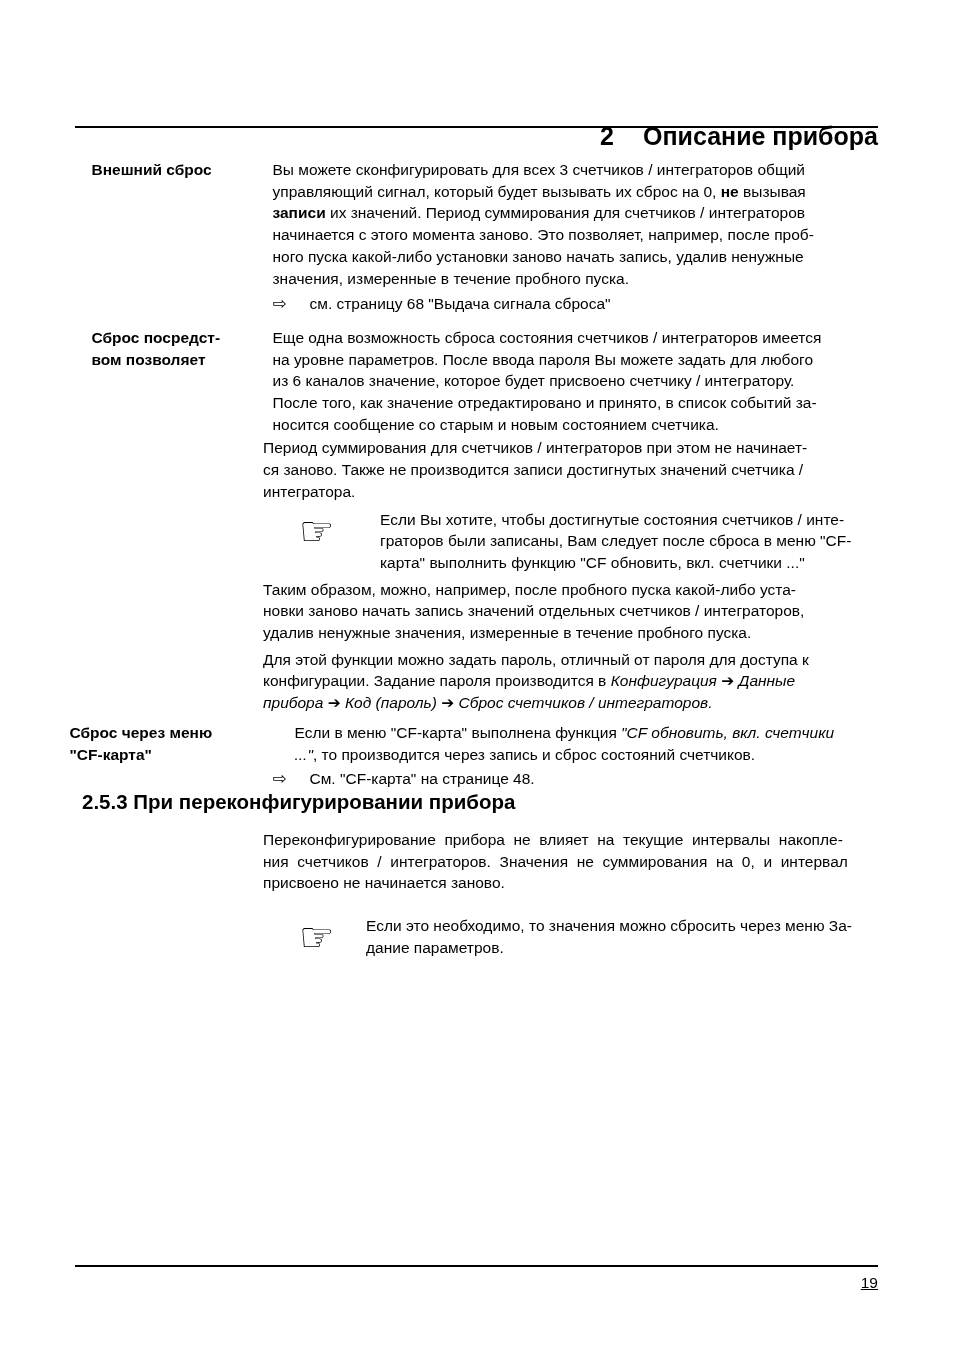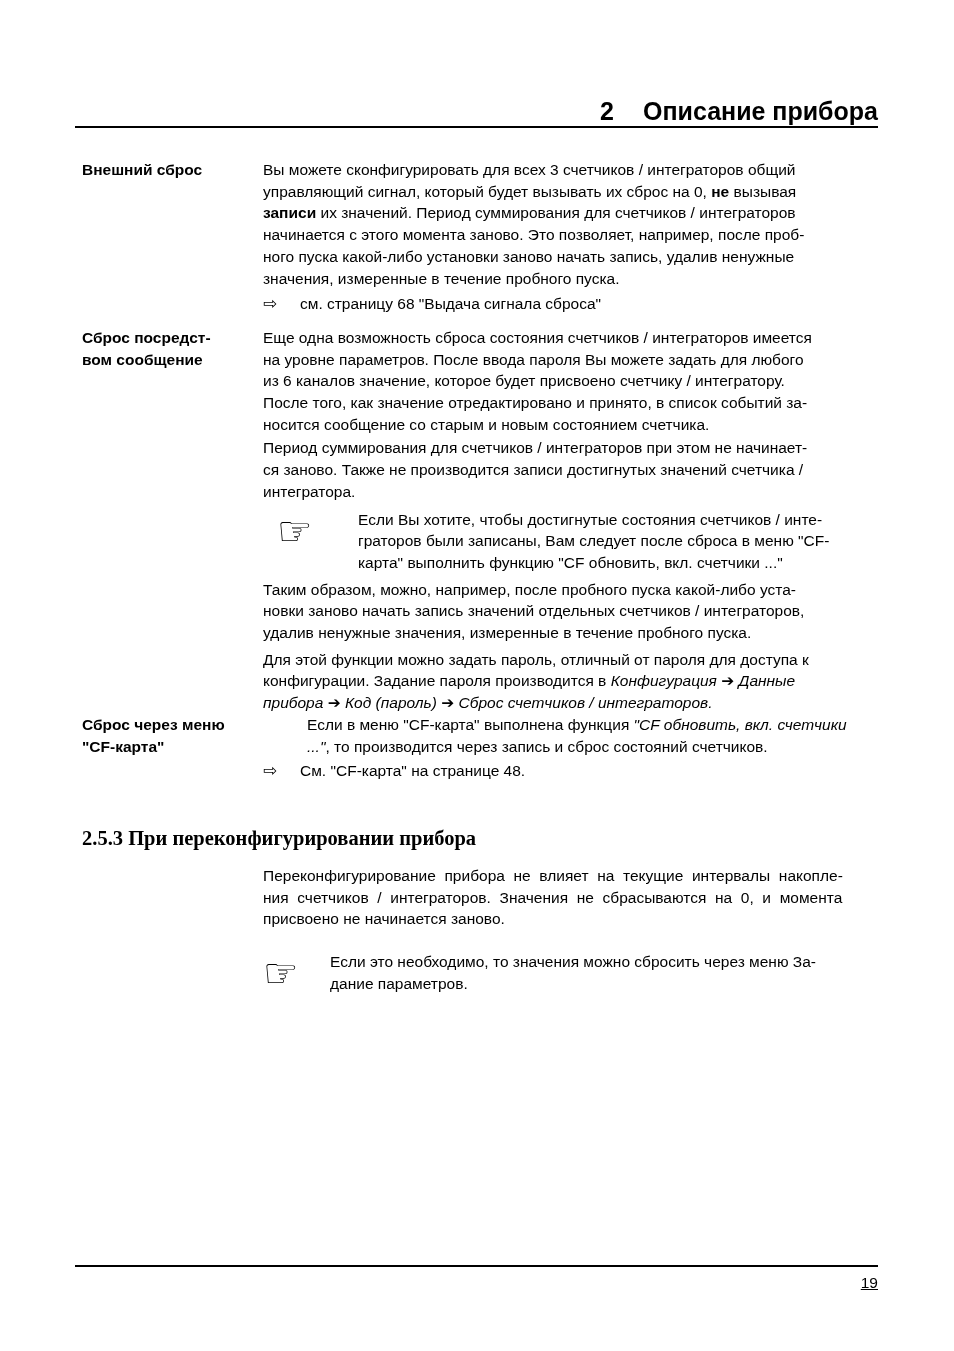--- a/index.html
+++ b/index.html
@@ -2,30 +2,30 @@
 <html><head>
 <meta charset="utf-8">
 <style>
   html,body{margin:0;padding:0;background:#ffffff;}
   .page{
     position:relative;width:954px;height:1351px;background:#ffffff;color:#000;
     font-family:"Liberation Sans","DejaVu Sans",sans-serif;
     font-size:15.5px;line-height:21.7px;overflow:hidden;
   }
   .chapter-header{
-    position:absolute;top:71px;left:75px;width:803px;text-align:right;
+    position:absolute;top:96px;left:75px;width:803px;text-align:right;
     font-weight:bold;font-size:25px;line-height:27px;white-space:pre;
   }
   .ch-num{margin-right:29px;}
   .rule{position:absolute;left:75px;width:803px;background:#000;}
   .header-rule{top:126px;height:2px;}
   .footer-rule{top:1265px;height:2px;}
   .page-number{position:absolute;top:1272px;left:75px;width:803px;text-align:right;text-decoration:underline;}
   .content{position:absolute;top:159px;left:82px;width:860px;}
-  .row{display:flex;align-items:flex-start;}
+  .row{display:flex;align-items:flex-start;justify-content:center;}
   .mlabel{width:181px;flex:none;font-weight:bold;white-space:pre-line;}
   .spacer{width:181px;flex:none;}
   .pbody{width:660px;flex:none;white-space:pre;}
   .indent{margin-left:181px;width:660px;white-space:pre;}
   .b{font-weight:bold;}
   .i{font-style:italic;}
   .sp{word-spacing:0.28em;}
   .xrow{display:flex;align-items:flex-start;}
   .xarrow{
     width:37px;flex:none;font-family:"DejaVu Sans",sans-serif;
@@ -40,23 +40,23 @@
   .hand-2{margin-left:0;width:67px;}
   .ntext{white-space:pre;width:540px;}
   .section-heading{font-weight:bold;font-size:20.5px;line-height:24px;}
   
   .m-xref1{margin-top:4px;}
   .m-row2{margin-top:12px;}
   .m-p3{margin-top:2px;}
   .m-note1{margin-top:6px;}
   .m-p4{margin-top:5px;}
   .m-p5{margin-top:5px;}
-  .m-row3{gap:44px;}
+  .m-row3{margin-top:8px;gap:44px;}
   .m-xref2{margin-top:3px;}
-  .m-head{margin-top:44px;font-family:Liberation Serif, serif;}
+  .m-head{}
   .m-p7{margin-top:15px;}
   .m-note2{margin-top:21px;}
 </style>
 </head>
 <body>
 
 <div class="page">
 
   <div class="chapter-header">
     <span class="ch-num">2</span><span>Описание прибора</span>
@@ -78,21 +78,21 @@
     <div class="row m-xref1">
       <div class="spacer"></div>
       <div class="pbody xrow">
         <span class="xarrow">⇨</span>
         <span>см. страницу 68 "Выдача сигнала сброса"</span>
       </div>
     </div>
 
     <div class="row m-row2">
       <div class="mlabel">Сброс посредст-
-вом сообщение</div>
+вом позволяет</div>
       <div class="pbody"><span>Еще одна возможность сброса состояния счетчиков / интеграторов имеется
 на уровне параметров. После ввода пароля Вы можете задать для любого
 из 6 каналов значение, которое будет присвоено счетчику / интегратору.
 После того, как значение отредактировано и принято, в список событий за-
 носится сообщение со старым и новым состоянием счетчика.</span></div>
     </div>
 
     <div class="indent m-p3"><span>Период суммирования для счетчиков / интеграторов при этом не начинает-
 ся заново. Также не производится записи достигнутых значений счетчика /
 интегратора.</span></div>
@@ -126,21 +126,21 @@
       <div class="spacer"></div>
       <div class="pbody xrow">
         <span class="xarrow">⇨</span>
         <span>См. "CF-карта" на странице 48.</span>
       </div>
     </div>
 
     <div class="section-heading m-head">2.5.3 При переконфигурировании прибора</div>
 
     <div class="indent m-p7"><span class="sp">Переконфигурирование прибора не влияет на текущие интервалы накопле-
-ния счетчиков / интеграторов. Значения не сбрасываются на 0, и момента
+ния счетчиков / интеграторов. Значения не суммирования на 0, и интервал
 </span><span>присвоено не начинается заново.</span></div>
 
     <div class="row m-note2">
       <div class="spacer"></div>
       <div class="note">
         <span class="hand hand-2">☞</span>
         <span class="ntext"><span>Если это необходимо, то значения можно сбросить через меню За-
 дание параметров.</span></span>
       </div>
     </div>

